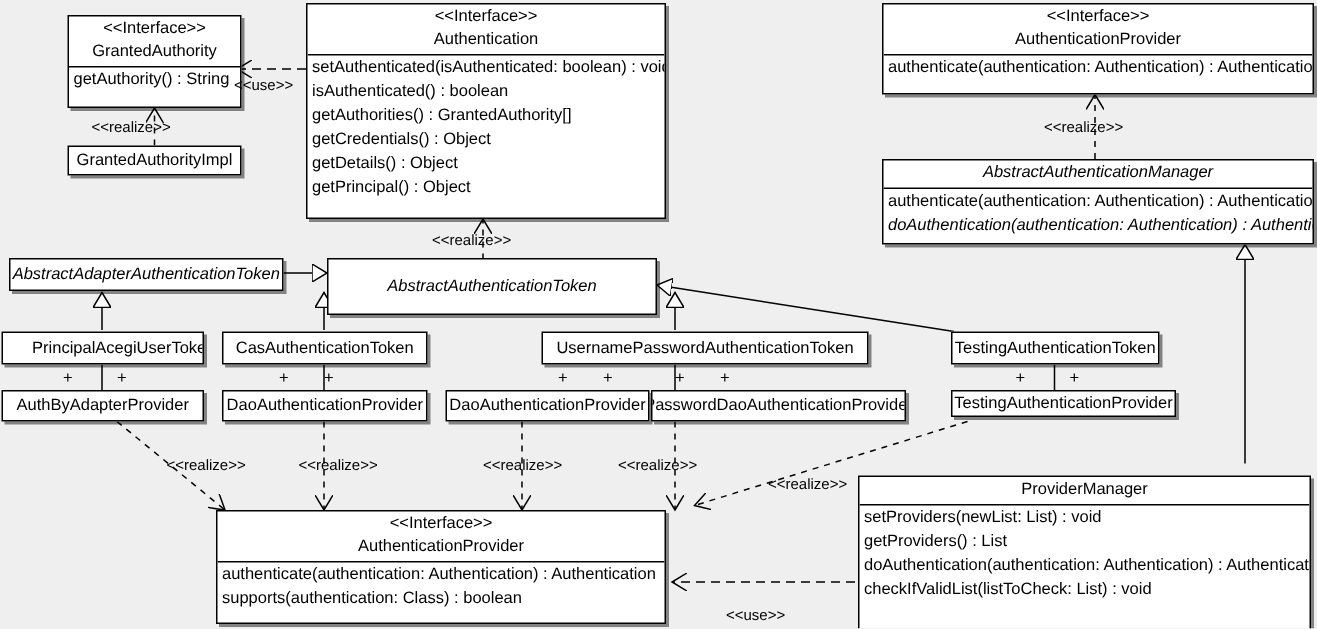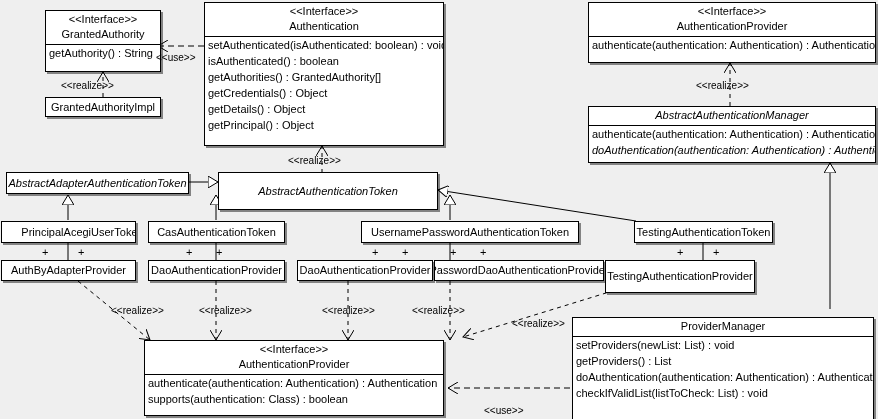--- a/index.html
+++ b/index.html
@@ -153,21 +153,21 @@
   </div>
   <div class="uml simple" style="left:148px;top:260px;width:137px;height:21px;">
     <div class="ln">DaoAuthenticationProvider</div>
   </div>
   <div class="uml simple" style="left:297px;top:260px;width:136px;height:21px;">
     <div class="ln">DaoAuthenticationProvider</div>
   </div>
   <div class="uml simple" style="left:434px;top:260px;width:170px;height:21px;">
     <div class="ln">PasswordDaoAuthenticationProvider</div>
   </div>
-  <div class="uml simple" style="left:605px;top:260px;width:150px;height:33px;">
+  <div class="uml simple" style="left:634px;top:260px;width:150px;height:18px;">
     <div class="ln">TestingAuthenticationProvider</div>
   </div>
 
   <div class="uml" style="left:144px;top:340px;width:300px;height:76px;">
     <div class="hdr">
       <div class="ln">&lt;&lt;Interface&gt;&gt;</div>
       <div class="ln">AuthenticationProvider</div>
     </div>
     <div class="sep">
       <div class="mem">authenticate(authentication: Authentication) : Authentication</div>

